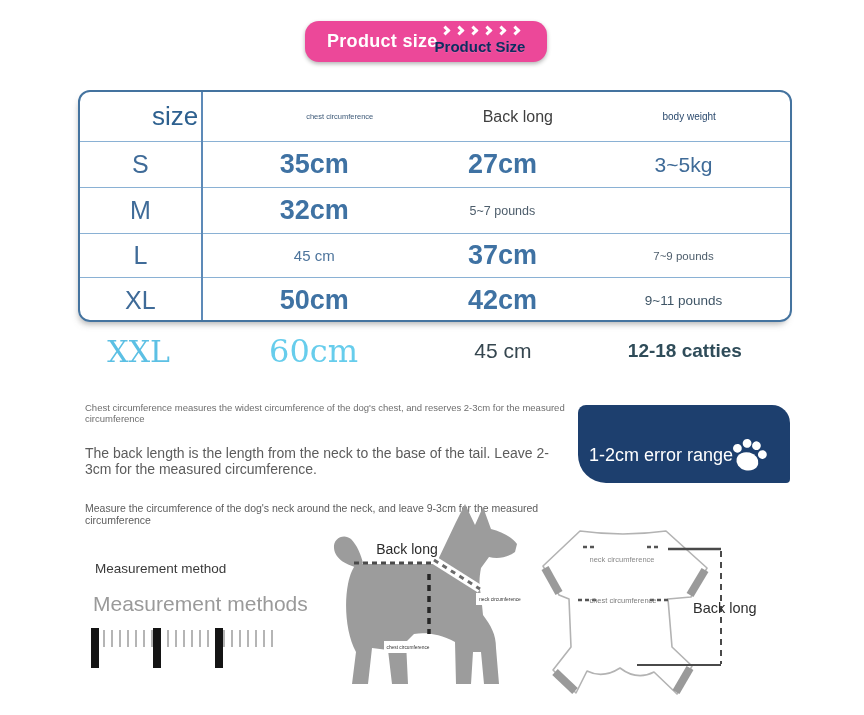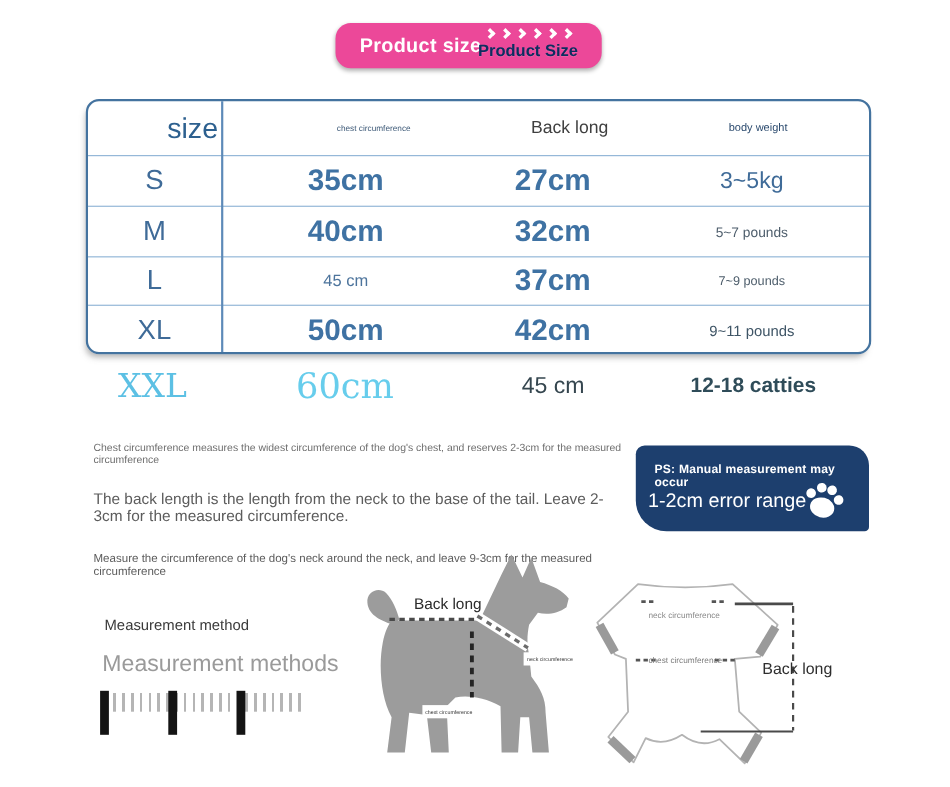--- a/index.html
+++ b/index.html
@@ -103,21 +103,20 @@
       <div class="h-weight">body weight</div>
     </div>
     <div class="trow row-s">
       <div class="cell-size">S</div>
       <div class="val-lg">35cm</div>
       <div class="val-lg">27cm</div>
       <div class="w-s">3~5kg</div>
     </div>
     <div class="trow row-m">
       <div class="cell-size">M</div>
-      <div class="val-lg">40cm</div>
       <div class="val-lg">32cm</div>
       <div class="w-m">5~7 pounds</div>
     </div>
     <div class="trow row-l">
       <div class="cell-size">L</div>
       <div class="val-sm">45 cm</div>
       <div class="val-lg">37cm</div>
       <div class="w-l">7~9 pounds</div>
     </div>
     <div class="trow row-xl">
@@ -135,21 +134,20 @@
     <div class="xxl-weight">12-18 catties</div>
   </div>
 
   <div class="notes">
     <div class="note1">Chest circumference measures the widest circumference of the dog's chest, and reserves 2-3cm for the measured circumference</div>
     <div class="note2">The back length is the length from the neck to the base of the tail. Leave 2-3cm for the measured circumference.</div>
     <div class="note3">Measure the circumference of the dog's neck around the neck, and leave 9-3cm for the measured circumference</div>
   </div>
 
   <div class="ps-box">
-    <div class="ps-line1">PS: Manual measurement may occur</div>
     <div class="ps-line2">1-2cm error range</div>
     <svg class="paw" width="38" height="36" viewBox="0 0 26 24">
       <circle cx="4.2" cy="9.5" r="3" fill="#fff"></circle>
       <circle cx="9.8" cy="4.6" r="3" fill="#fff"></circle>
       <circle cx="16.4" cy="4.6" r="3" fill="#fff"></circle>
       <circle cx="21.8" cy="9.5" r="3" fill="#fff"></circle>
       <ellipse cx="13" cy="16.5" rx="7.6" ry="6.2" fill="#fff"></ellipse>
     </svg>
   </div>
 

